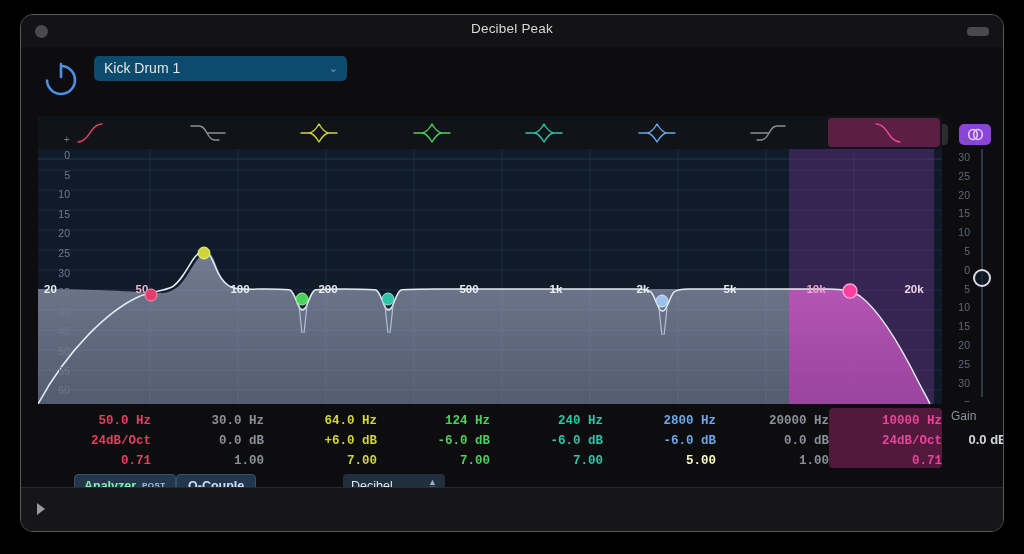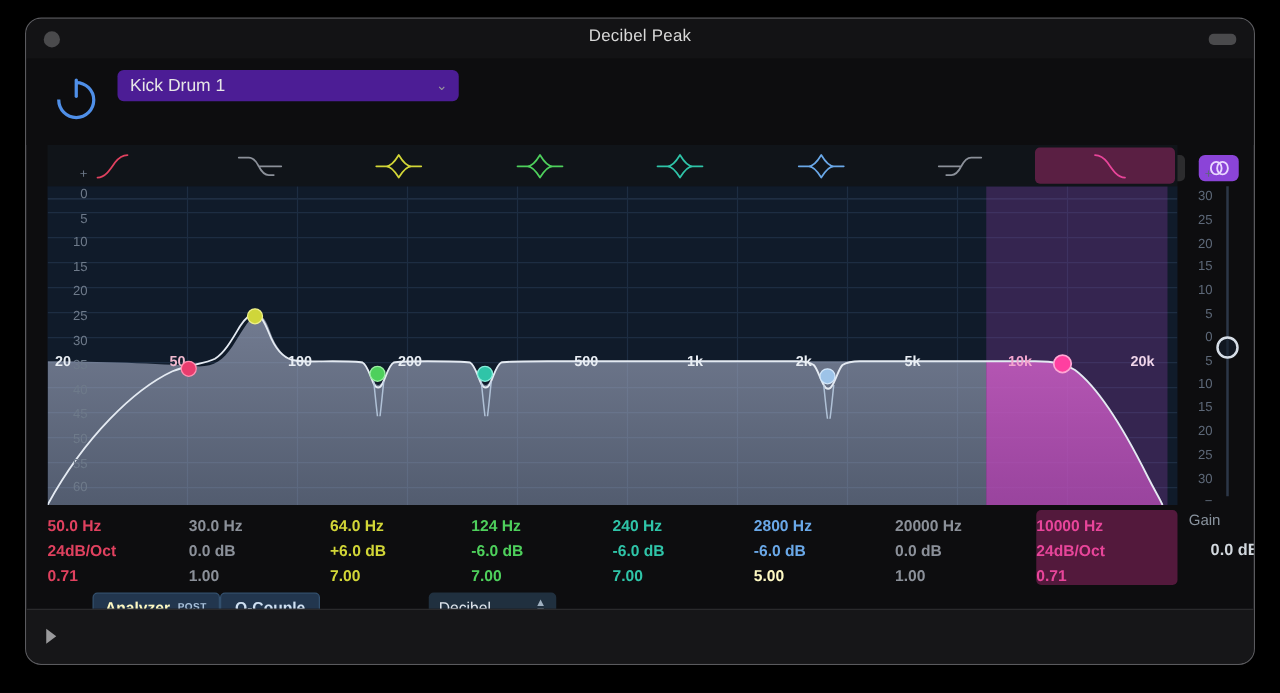--- a/index.html
+++ b/index.html
@@ -21,22 +21,22 @@
     border-radius:50%; background:#4a4a4c; }
   #right-pill { position:absolute; right:14px; top:12px; width:22px; height:9px;
     border-radius:4px; background:#4a4a4c; }
 
   
   #toolbar { position:absolute; left:0; top:32px; width:100%; height:69px;
     background:#0d0d0f; }
   #power { position:absolute; left:20px; top:12px; width:40px; height:40px; }
   #power svg { width:40px; height:40px; }
 
-  #preset { position:absolute; left:73px; top:9px; width:273px; height:25px;
-    background:#4c1d95; border-radius:5px; color:#e6e6e6; font-size:14px;
+  #preset { position:absolute; left:73px; top:9px; width:253px; height:25px;
+    background:#0c4a6e; border-radius:5px; color:#e6e6e6; font-size:14px;
     padding:4px 10px; }
   #preset .chev { position:absolute; right:9px; top:6px; font-size:11px; color:#9a9a9c; }
 
   .btngrp { position:absolute; display:flex; }
   .tb { height:21px; display:flex; align-items:center; justify-content:center;
     font-size:12.5px; color:#e8e8e8; background:#2c2c2e; cursor:default;
     padding:0 11px; font-weight:bold; }
   .tb.dim { color:#838385; }
   .tb.blue { background:#2f7fe0; color:#fff; }
   .tb.arrow { font-weight:normal; font-size:13px; color:#c4c4c6; padding:0 9px; }
@@ -93,30 +93,30 @@
   #gknob { position:absolute; left:952px; top:254px; width:18px; height:18px;
     border-radius:50%; border:2px solid #d6dde6; background:rgba(20,30,45,.6); }
   #gain-label { position:absolute; left:930px; top:394px; width:74px; text-align:left;
     font-size:12px; color:#8a949f; }
   #gain-val { position:absolute; left:920px; top:417px; width:94px; text-align:center;
     font-size:13px; color:#d2d8de; font-weight:bold; }
 
   
   #params { position:absolute; left:17px; top:393px; width:904px; height:60px;
     display:flex; }
-  .pcol { flex:1; text-align:left; padding-top:3px; }
+  .pcol { flex:1; text-align:right; padding-top:3px;font-family:Liberation Mono, monospace; }
   .pcol.sel { background:#53193c; border-radius:4px; }
   .pcol div { font-size:12.5px; font-weight:bold; line-height:20px; }
 
   
   #bottombar { position:absolute; left:0; top:455px; width:100%; height:36px; }
   #analyzer { position:absolute; left:53px; top:4px; height:23px; background:#22364e;
     border:1px solid #33506e; border-radius:4px; display:flex; align-items:center;
     padding:0 9px; }
-  #analyzer .lab { font-size:12.5px; color:#fef9c3; font-weight:bold; }
+  #analyzer .lab { font-size:12.5px; color:#86efac; font-weight:bold; }
   #analyzer .post { font-size:8px; color:#a8c0da; font-weight:bold; margin-left:6px;
     letter-spacing:.4px; }
   #qcouple { position:absolute; left:155px; top:4px; height:23px; background:#22364e;
     border:1px solid #33506e; border-radius:4px; display:flex; align-items:center;
     padding:0 11px; font-size:12.5px; color:#cfe0f2; font-weight:bold; }
   #proc-label { position:absolute; left:246px; top:27px; font-size:12.5px; color:#6f7b88;margin-left:35px; }
   #proc-box { position:absolute; left:322px; top:4px; width:102px; height:23px;
     background:#20303f; border-radius:4px; display:flex; align-items:center; padding:0 8px; }
   #proc-val { flex:1; font-size:12.5px; color:#dfe6ed; }
   #proc-step { font-size:9px; color:#9fb0c0; line-height:7px; }

